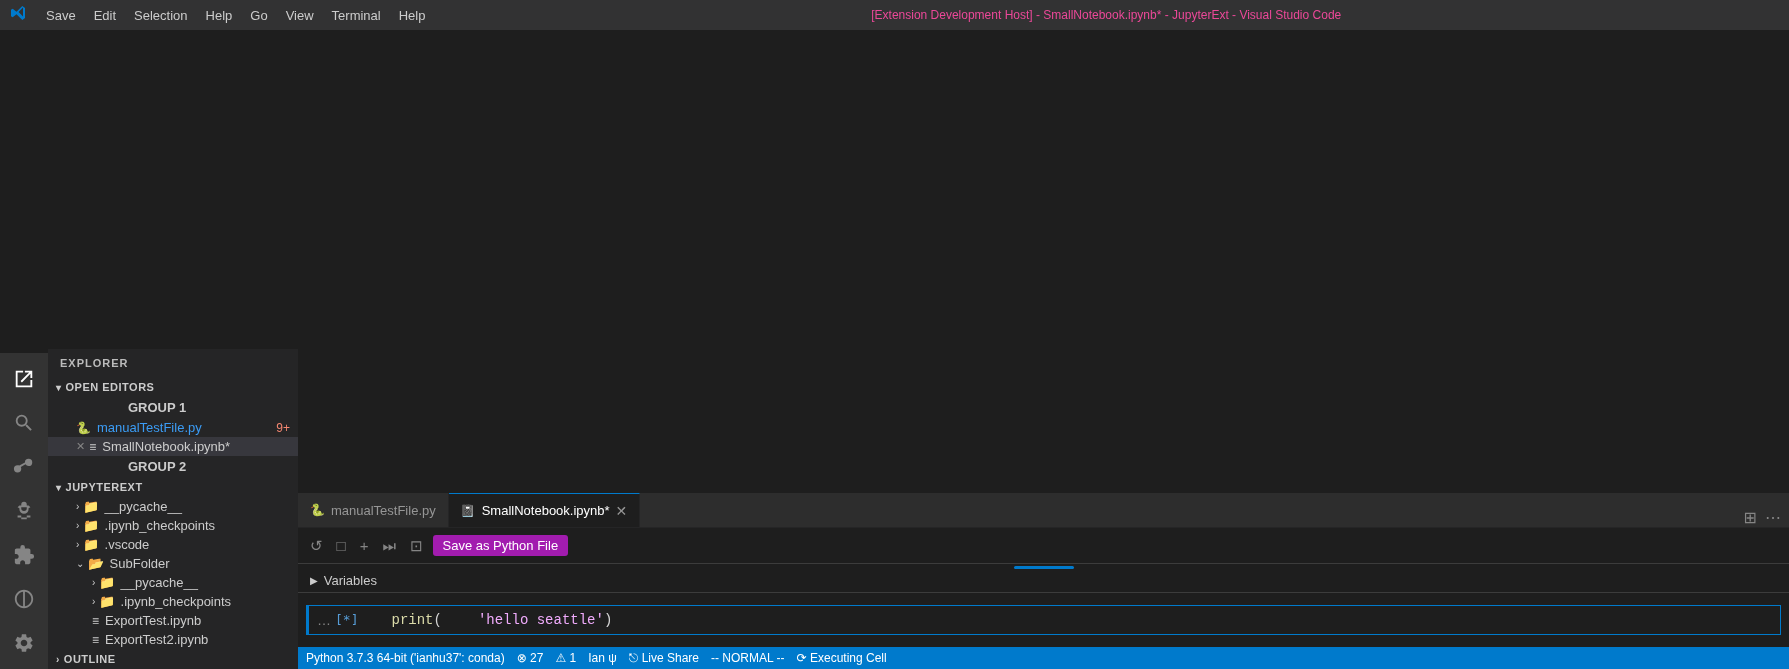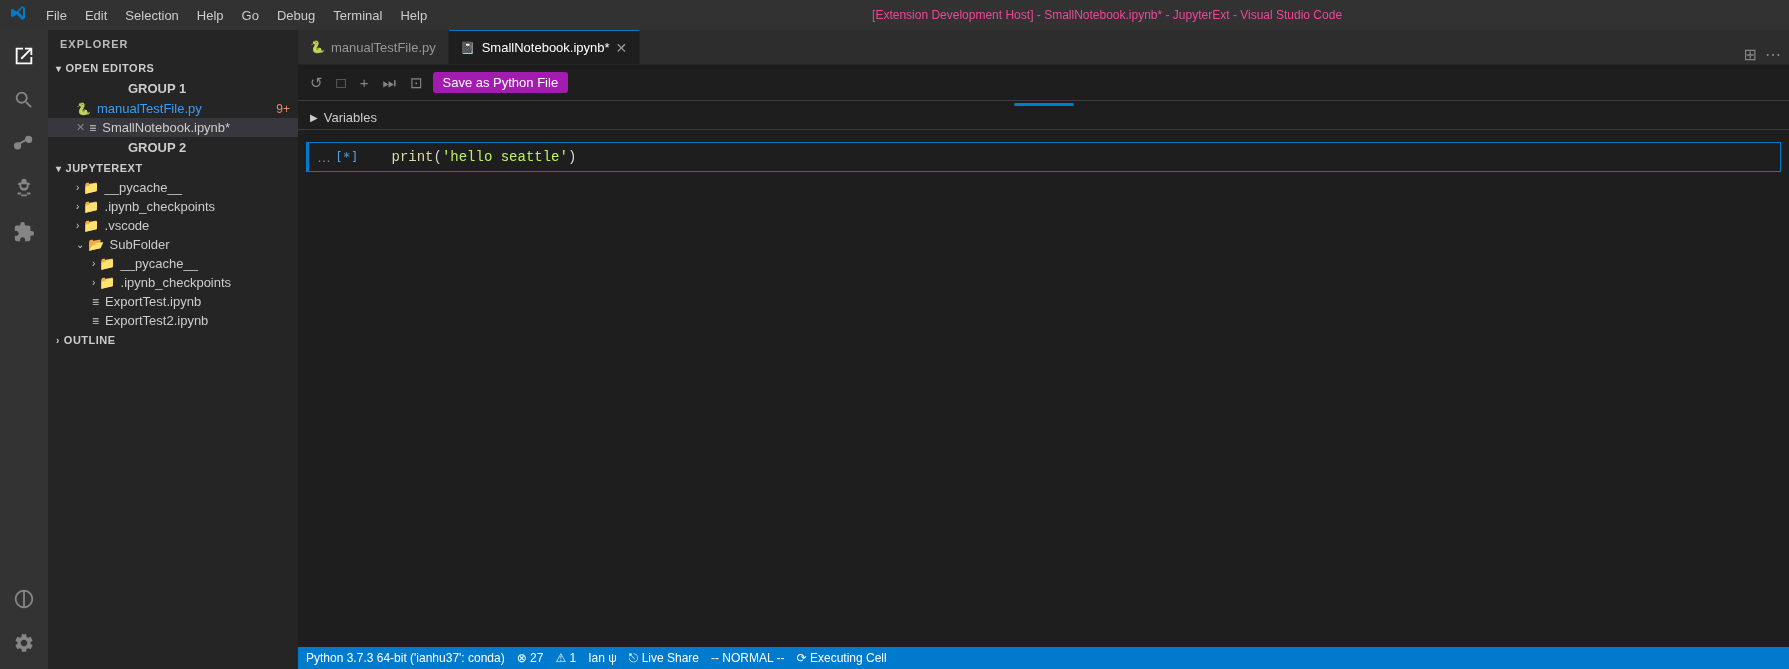--- a/index.html
+++ b/index.html
@@ -44,20 +44,21 @@
       text-align: center;
       font-size: 12px;
       color: #ec4899;
     }
 
     
     .main-container {
       display: flex;
       flex: 1;
       overflow: hidden;
+      align-items: flex-end;
     }
 
     
     .activity-bar {
       width: 48px;
       background: #333333;
       display: flex;
       flex-direction: column;
       align-items: center;
       padding-top: 8px;
@@ -306,21 +307,21 @@
       font-family: monospace;
     }
     .cell-code {
       flex: 1;
       padding: 6px 8px;
       font-family: 'Consolas', 'Courier New', monospace;
       font-size: 14px;
       color: #d4d4d4;
     }
     .code-fn { color: #dcdcaa; margin-left: 19px; }
-    .code-str { color: #bef264; }
+    .code-str { color: #f0abfc; margin-left: 36px; }
 
     
     .status-bar {
       height: 22px;
       background: #007acc;
       display: flex;
       align-items: center;
       padding: 0 8px;
       font-size: 12px;
       color: #ffffff;
@@ -337,26 +338,26 @@
 </head>
 <body>
 
 <div class="title-bar">
   <span class="title-bar-logo">
     <svg width="16" height="16" viewBox="0 0 16 16" fill="#007acc">
         <path d="M12.3 1L6.5 6.8 2.7 3.8 1 4.7v6.6l1.7.9 3.8-3 5.8 5.8L15 13V3L12.3 1zm.7 10.6l-4.4-4.6 4.4-4.6v9.2z"></path>
       </svg>
   </span>
   <div class="title-bar-menu">
-    <span class="title-bar-menu-item">File</span>
+    <span class="title-bar-menu-item">Save</span>
     <span class="title-bar-menu-item">Edit</span>
     <span class="title-bar-menu-item">Selection</span>
     <span class="title-bar-menu-item">Help</span>
     <span class="title-bar-menu-item">Go</span>
-    <span class="title-bar-menu-item">Debug</span>
+    <span class="title-bar-menu-item">View</span>
     <span class="title-bar-menu-item">Terminal</span>
     <span class="title-bar-menu-item">Help</span>
   </div>
   <div class="title-bar-title">[Extension Development Host] - SmallNotebook.ipynb* - JupyterExt - Visual Studio Code</div>
 </div>
 
 <div class="main-container">
 
   <div class="activity-bar">
     <div class="activity-icon active">

